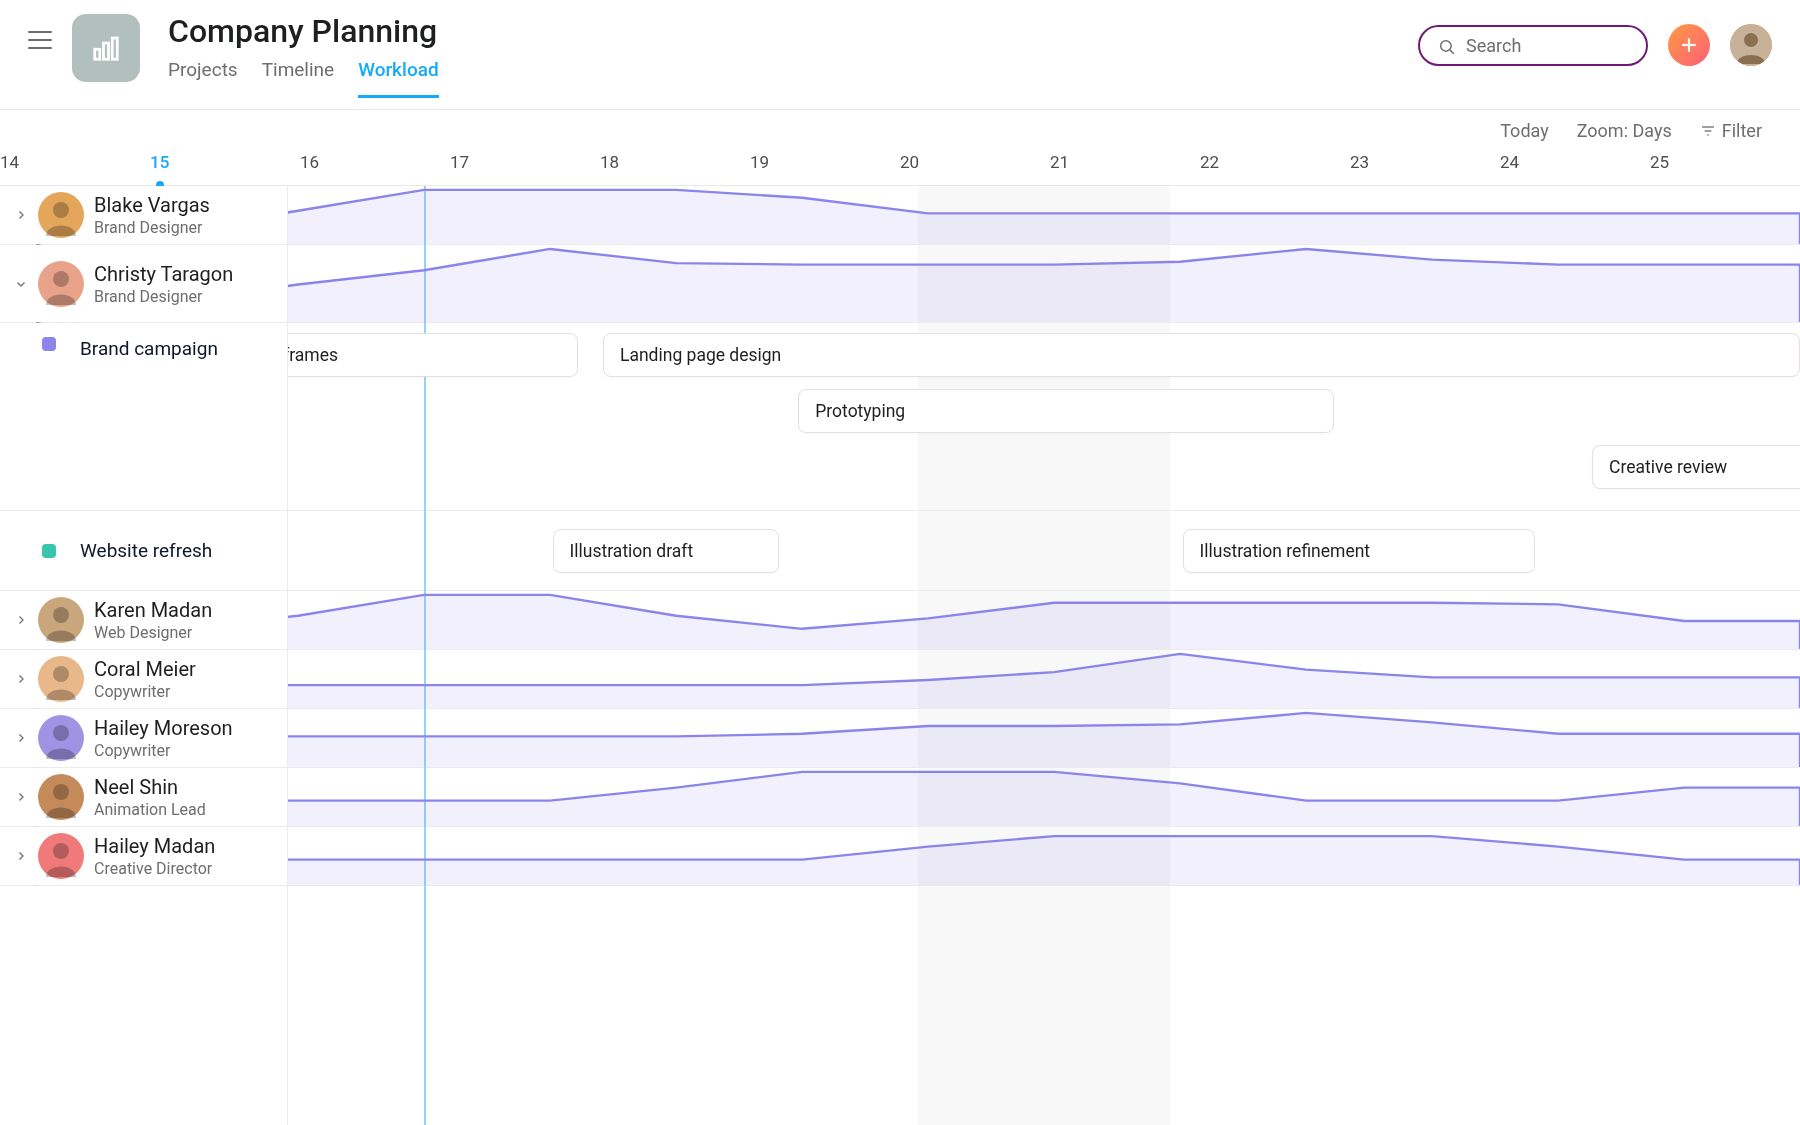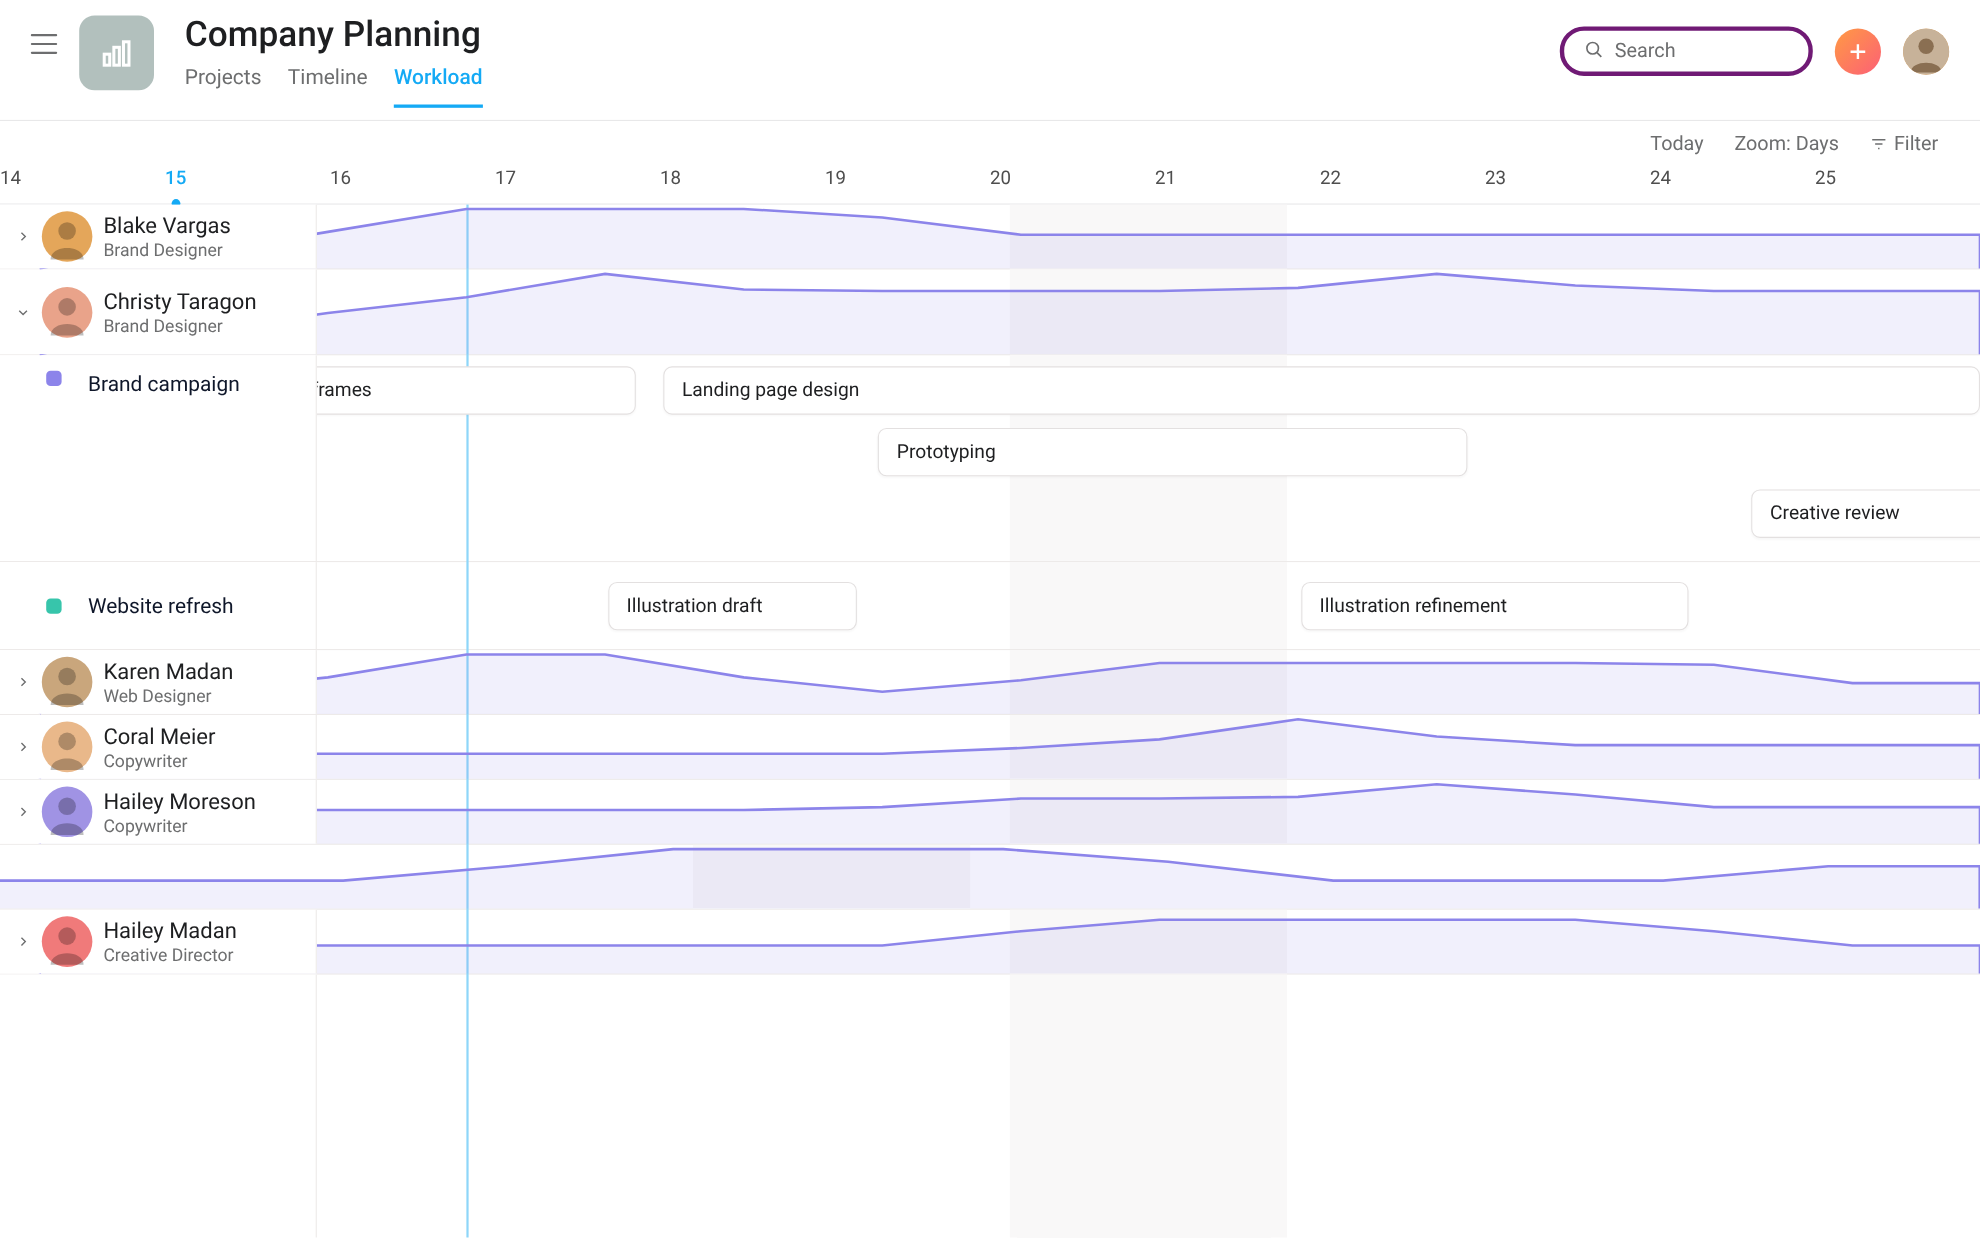--- a/index.html
+++ b/index.html
@@ -8,21 +8,21 @@
   .hamburger { width:24px; height:24px; margin-top:14px; margin-right:20px; cursor:pointer; display:flex; flex-direction:column; justify-content:space-around;}
   .hamburger span{ display:block; height:2.5px; background:#6d6e6f; border-radius:2px; width:24px;}
   .logo { width:68px; height:68px; background:#b2c0bd; border-radius:14px; display:flex; align-items:center; justify-content:center; margin-right:28px; }
   .logo svg{ color:#fff; }
   .title-area { flex:1; }
   .title { font-size:32px; font-weight:500; color:#1e1f21; margin-top:-2px;}
   .tabs { display:flex; gap:24px; margin-top:8px; font-size:19px; color:#6d6e6f; }
   .tab { padding-bottom:14px; cursor:pointer; border-bottom:3px solid transparent;}
   .tab.active { color:#14aaf5; border-bottom-color:#14aaf5; font-weight:500;}
   .header-right { display:flex; align-items:center; gap:20px; margin-top:10px;}
-  .search-box { display:flex; align-items:flex-start; border:4px solid #701a75; border-radius:22px; padding:8px 18px; width:230px; color:#6d6e6f; font-size:18px;}
+  .search-box { display:flex; align-items:flex-end; border:2px solid #701a75; border-radius:22px; padding:8px 18px; width:230px; color:#6d6e6f; font-size:18px;}
   .search-box svg{ margin-right:10px; flex-shrink:0; }
   .add-btn { width:42px; height:42px; border-radius:50%; background:linear-gradient(135deg,#ff9a44 0%, #fc6076 100%); display:flex; align-items:center; justify-content:center; color:#fff; font-size:24px; cursor:pointer;}
   .avatar { width:42px; height:42px; border-radius:50%; background:#d8a56b; display:flex; align-items:center; justify-content:center; overflow:hidden;}
   .toolbar { display:flex; justify-content:flex-end; align-items:center; gap:28px; padding: 10px 38px; font-size:18px; color:#6d6e6f; border-bottom:1px solid transparent; height:42px;}
   .tool-item { cursor:pointer; display:flex; align-items:center; gap:6px;}
   .date-header { display:flex; border-bottom:1px solid #e8e8e9; height:34px; position:relative; font-size:17px; color:#4e4e4e; padding-left:0;}
   .left-gutter { width:288px; flex-shrink:0; }
   .date-cells { flex:1; display:flex; position:relative;}
   .date-cell { flex:1; text-align:left; padding-left:0; position:relative;}
   .date-cell.current { color:#14aaf5; font-weight:500;}
@@ -276,20 +276,37 @@
         </div>
     </div>
     <div class="row-right">
         <div class="zebra" style="left: 630px; width: 252px;"></div>
         <svg class="workload-area" id="wl-4" preserveAspectRatio="none" viewBox="0 0 1512 59" width="100%" height="100%">
           <polyline points="-252,59 -241.92,27.849999999999998 -115.92,27.849999999999998 10.08,27.849999999999998 136.08,27.849999999999998 262.08,27.849999999999998 388.08,27.849999999999998 514.08,25.200000000000003 640.08,17.25 766.08,17.25 892.08,15.659999999999997 1018.08,4 1144.08,13.54 1270.08,25.200000000000003 1396.08,25.200000000000003 1449,25.200000000000003 1512,25.200000000000003 1512,59"></polyline>
         </svg>
       </div>
   </div>
   <div class="row" data-h="59">
+    <div class="row-left">
+      <span class="chevron">
+          <svg width="12" height="12" viewBox="0 0 24 24" fill="none" stroke="#6d6e6f" stroke-width="2.5">
+            <polyline points="9 5 16 12 9 19"></polyline>
+          </svg>
+        </span>
+      <div class="person-av" id="av-5" style="background: rgb(197, 138, 90);">
+          <svg width="46" height="46" viewBox="0 0 46 46">
+            <circle cx="23" cy="18" r="8" fill="rgba(0,0,0,0.25)"></circle>
+            <path d="M8 44 C8 30 38 30 38 44 Z" fill="rgba(0,0,0,0.25)"></path>
+          </svg>
+        </div>
+      <div class="person-info">
+          <div class="name">Neel Shin</div>
+          <div class="role">Animation Lead</div>
+        </div>
+    </div>
     <div class="row-right">
         <div class="zebra" style="left: 630px; width: 252px;"></div>
         <svg class="workload-area" id="wl-5" preserveAspectRatio="none" viewBox="0 0 1512 59" width="100%" height="100%">
           <polyline points="-252,59 -241.92,33.15 -115.92,33.15 10.08,33.15 136.08,33.15 262.08,33.15 388.08,19.900000000000006 514.08,4 640.08,4 766.08,4 892.08,15.659999999999997 1018.08,33.15 1144.08,33.15 1270.08,33.15 1396.08,19.900000000000006 1449,19.900000000000006 1512,19.900000000000006 1512,59"></polyline>
         </svg>
       </div>
   </div>
   <div class="row" data-h="59">
     <div class="row-left">
       <span class="chevron">

